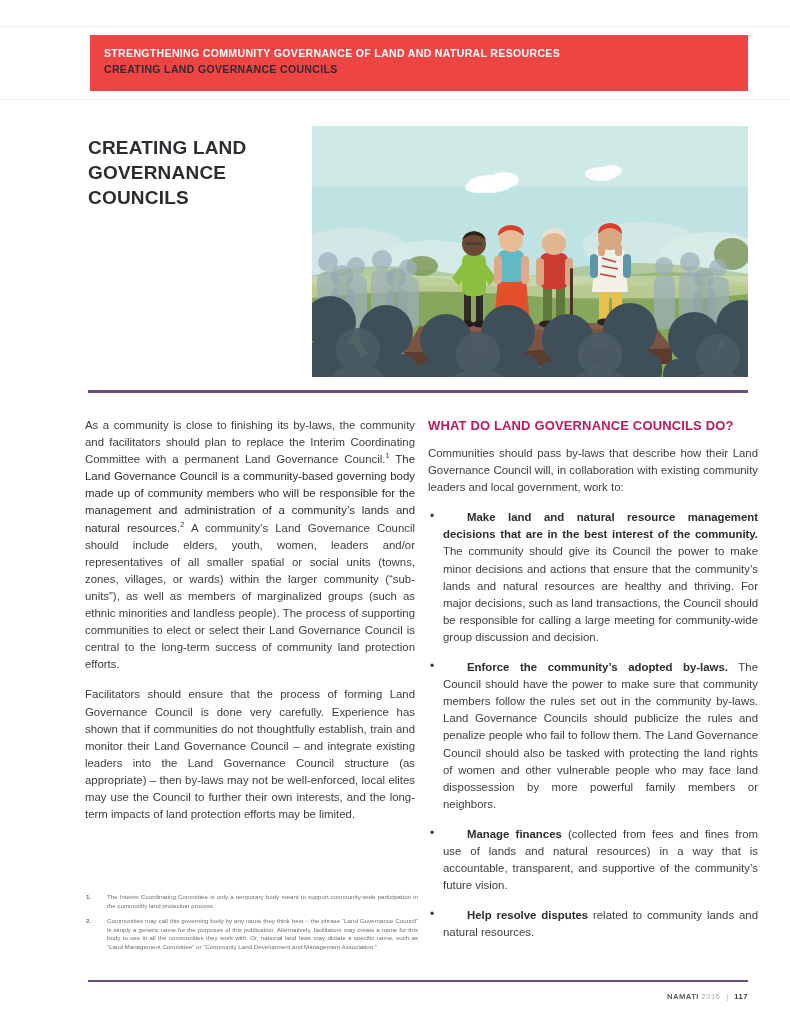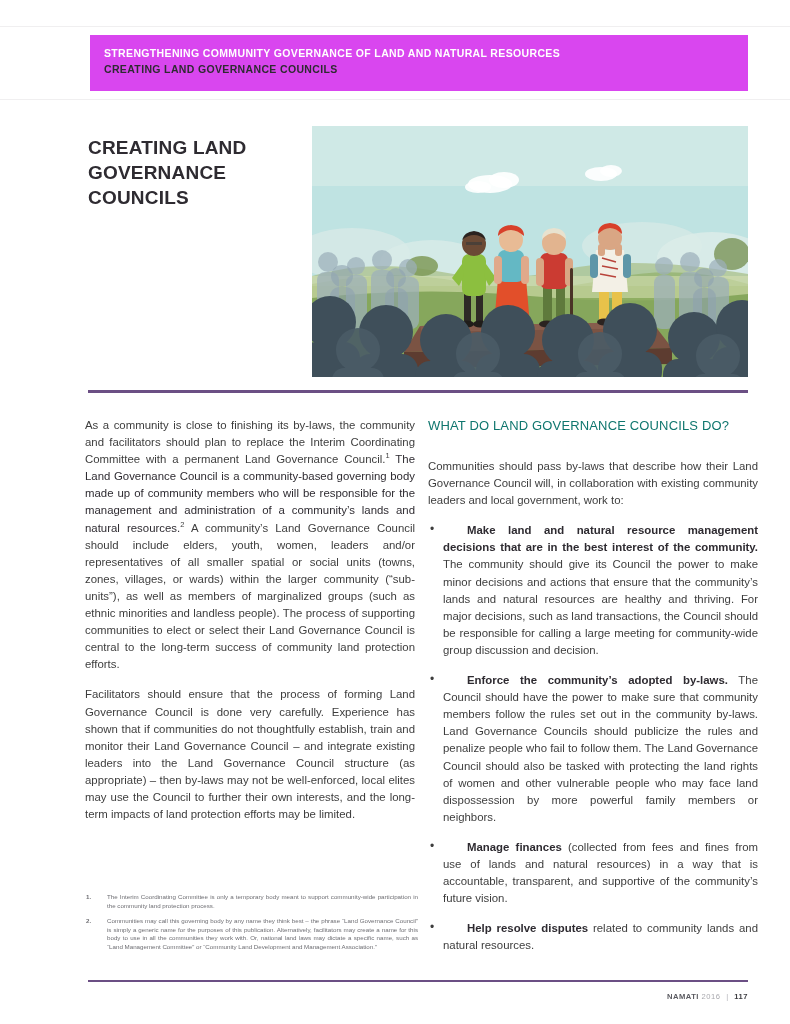--- a/index.html
+++ b/index.html
@@ -31,21 +31,21 @@
   .guide-top   { top: 26px; }
   .guide-below { top: 99px; }
 
   
   .header-band {
     position: absolute;
     left: 90px;
     top: 35px;
     width: 658px;
     height: 56px;
-    background: #d946ef;
+    background: #ef4444;
     box-sizing: border-box;
     padding: 10px 0 0 14px;
   }
   .header-band .line1 {
     color: #ffffff;
     font-size: 10.5px;
     font-weight: bold;
     letter-spacing: 0.35px;
     line-height: 16px;
     white-space: nowrap;
@@ -117,24 +117,24 @@
     text-align: justify;
     margin: 0 0 13px 0;
     color: #3d3d3d;
     hyphens: none;
   }
   .body-p b { font-weight: normal; color: #2e2b31; }
   .body-p sup { font-size: 7.5px; vertical-align: super; line-height: 0; }
 
   .section-head {
     font-size: 13px;
-    font-weight: normal;
-    color: #0f766e;
+    font-weight: bold;
+    color: #be185d;
     letter-spacing: 0.15px;
-    margin: 0 0 24px 0;
+    margin: 0 0 11px 0;
     line-height: 17px;
   }
 
   ul.bullets {
     list-style: none;
     margin: 0;
     padding: 0;
   }
   ul.bullets li {
     position: relative;

